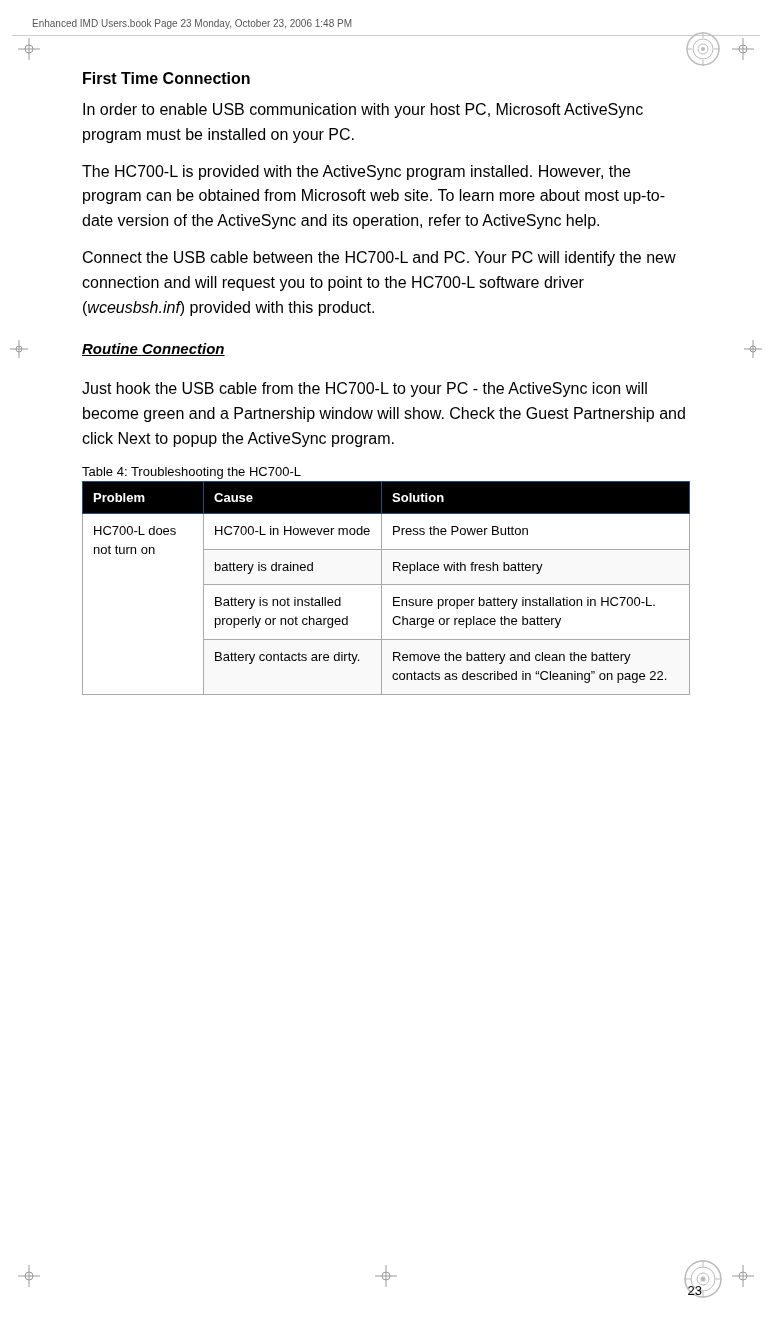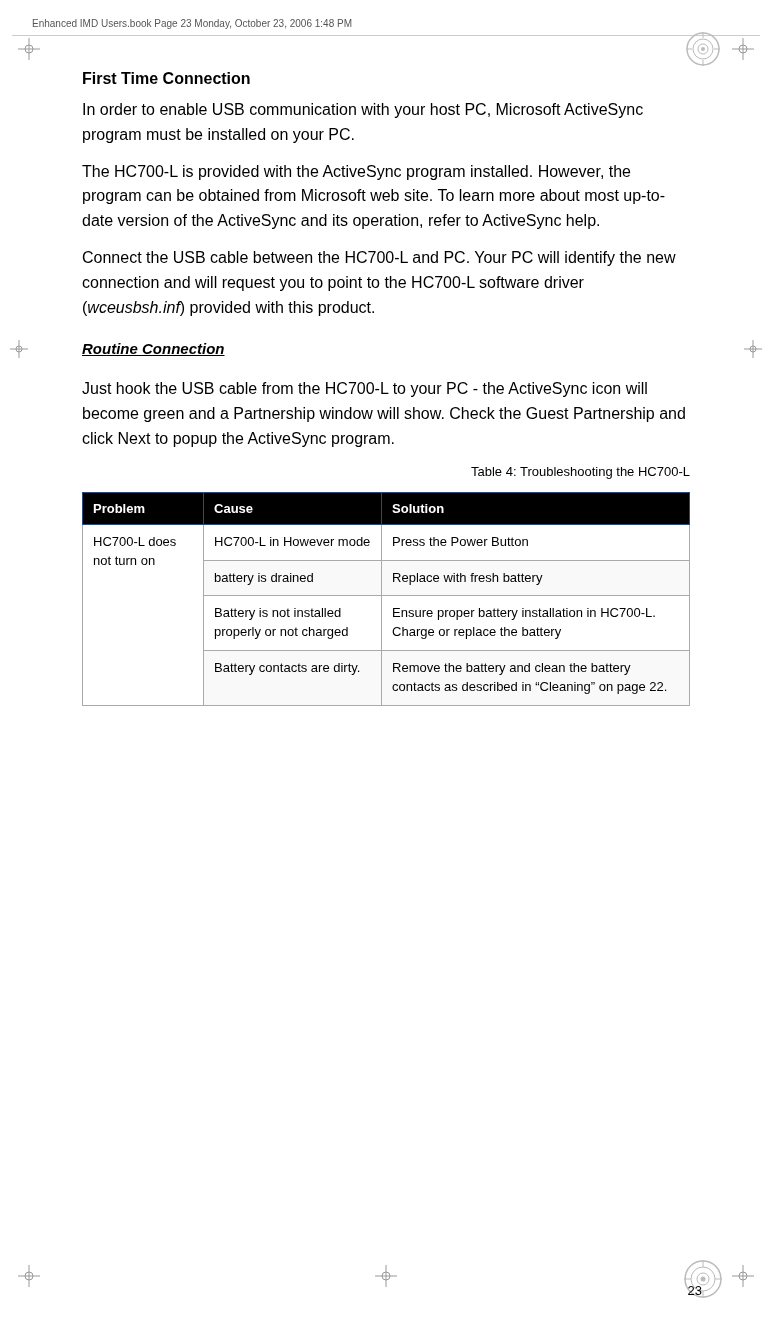--- a/index.html
+++ b/index.html
@@ -68,23 +68,23 @@
       font-size: 16px;
       line-height: 1.55;
       margin-bottom: 12px;
     }
 
     .para em {
     }
 
     
     .table-caption {
-      text-align: right;
+      text-align: left;
       font-size: 13px;
-      margin-bottom: 13px;
+      margin-bottom: 2px;
     }
 
     
     .trouble-table {
       width: 100%;
       border-collapse: collapse;
       font-size: 13px;
     }
 
     .trouble-table thead tr th {

